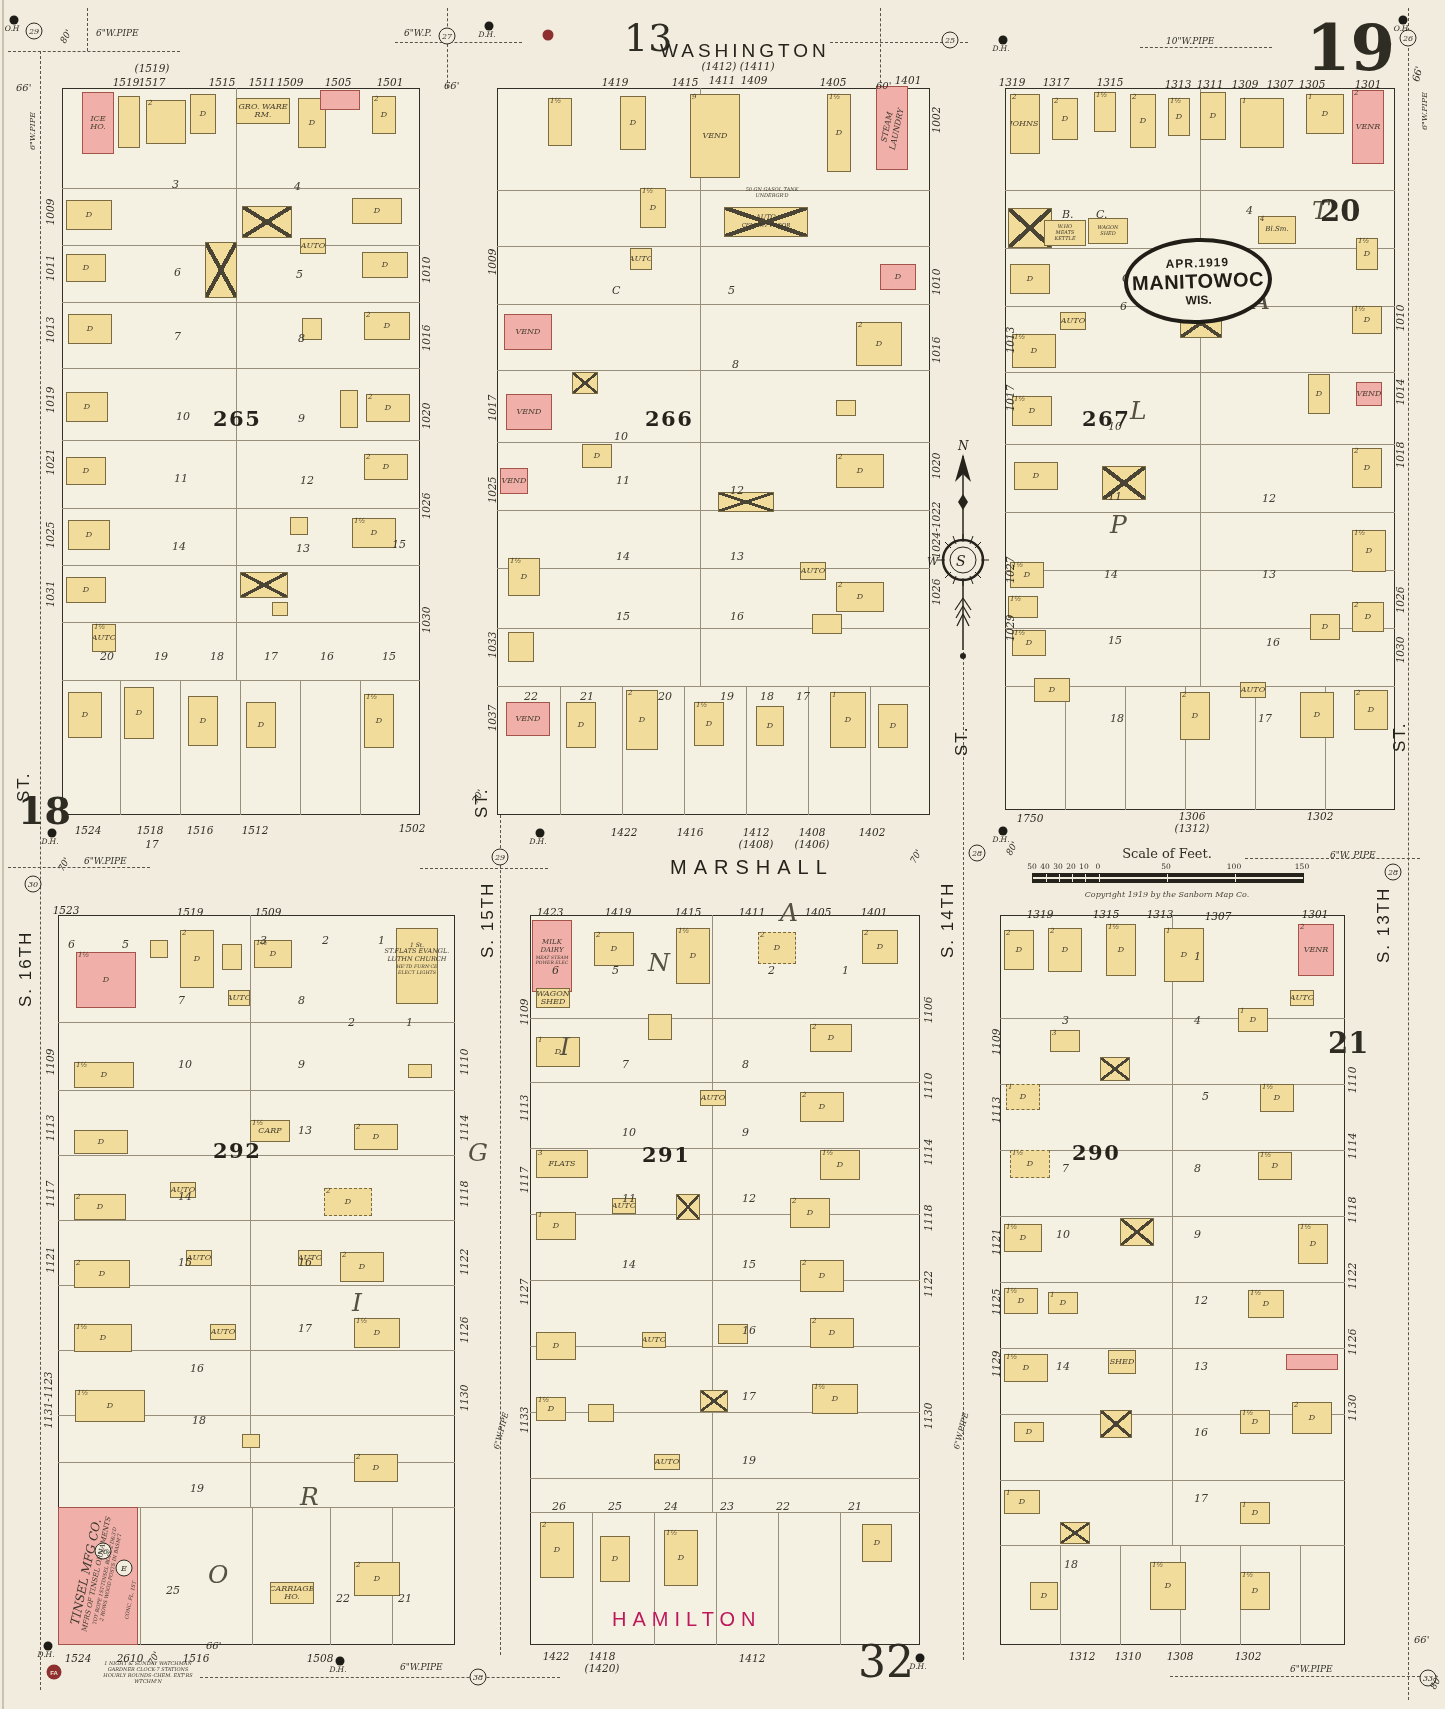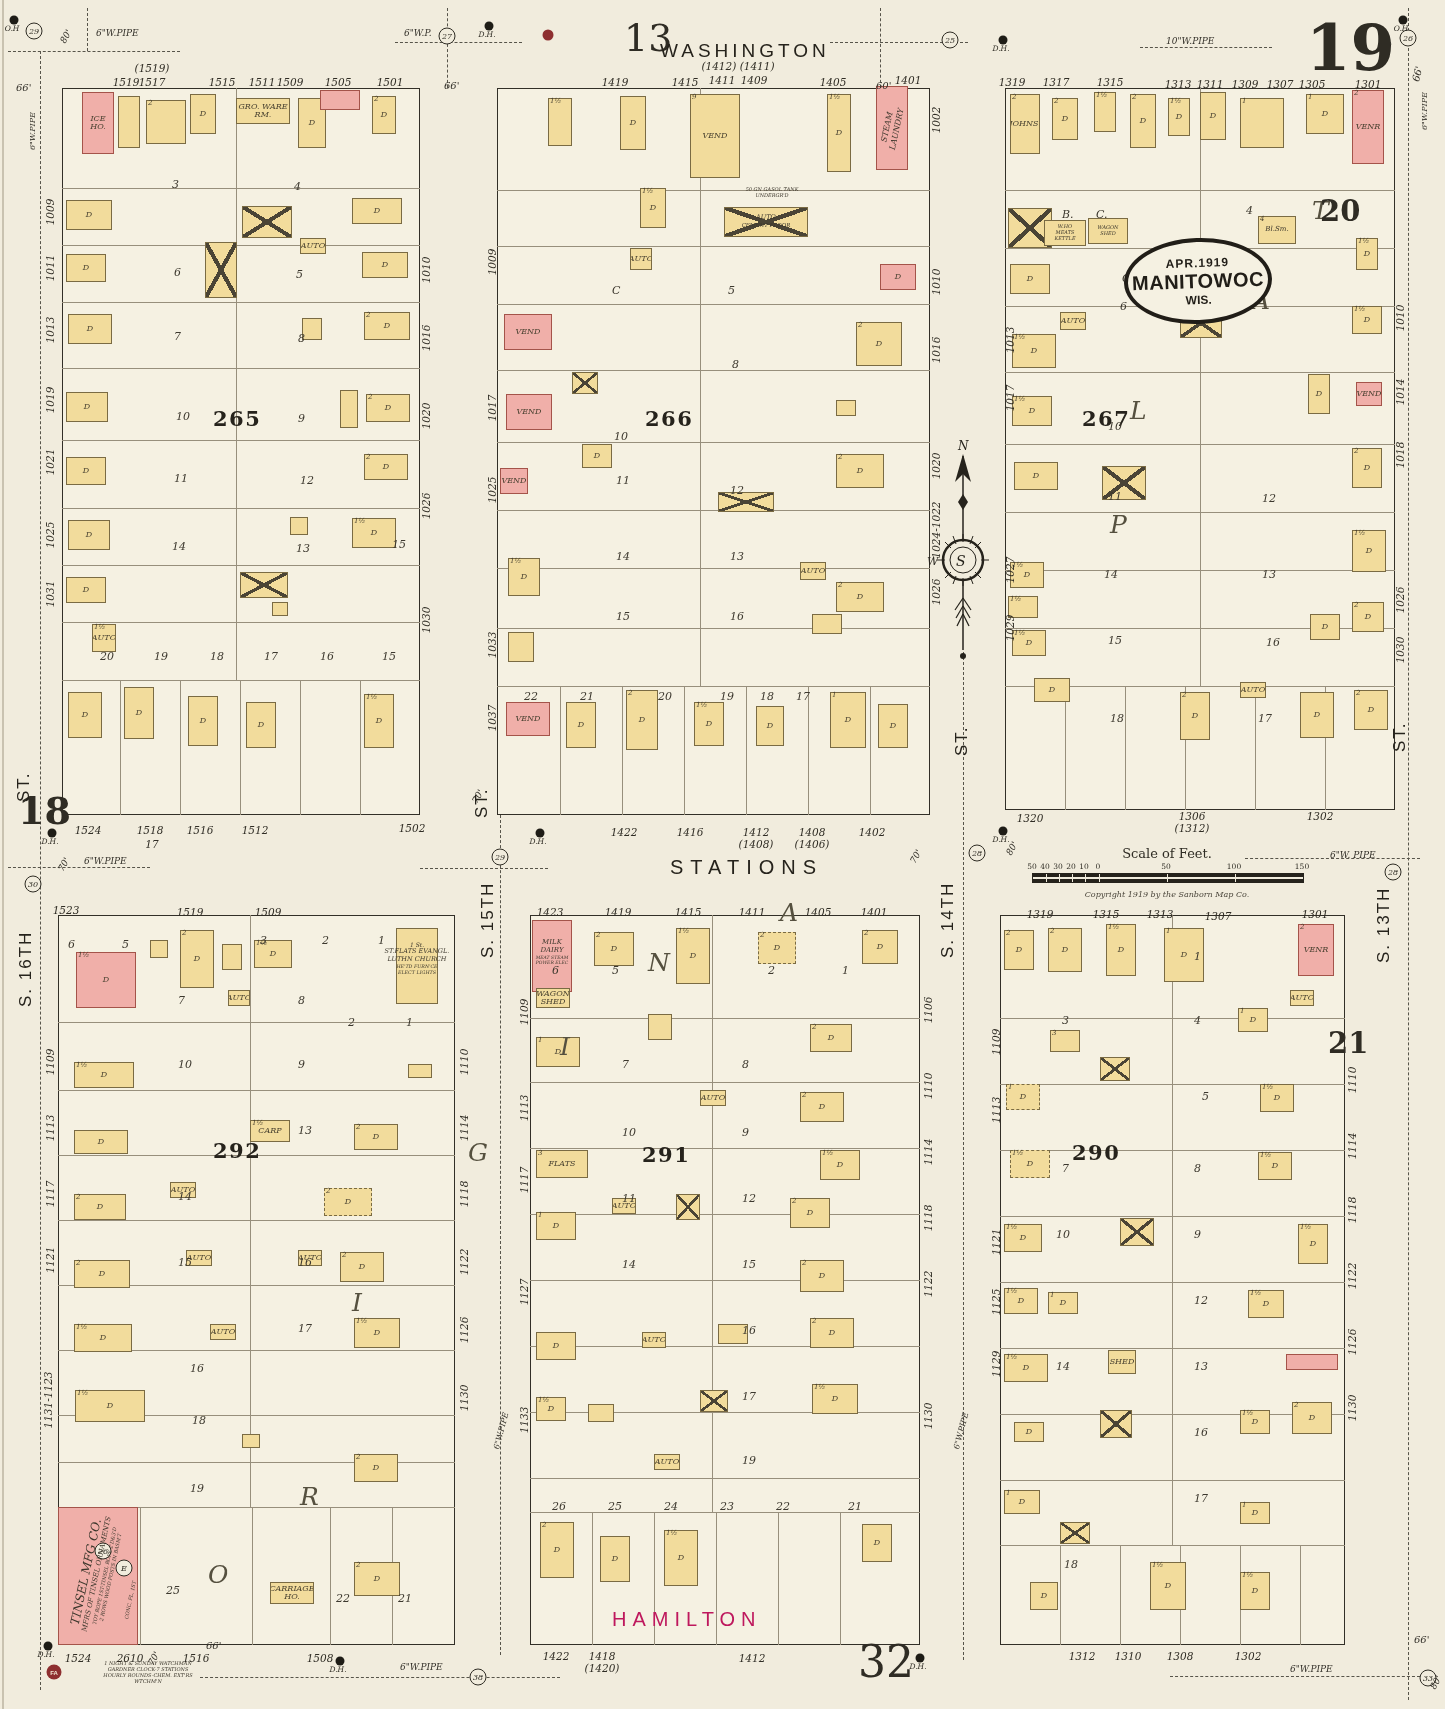--- a/index.html
+++ b/index.html
@@ -71,21 +71,21 @@
   #sccopy{position:absolute;left:0;top:44px;width:290px;text-align:center;font:italic 8px "DejaVu Serif",serif;color:#4a453a;}
   #compass{left:925px;top:438px;}
 </style>
 </head>
 <body>
 
 <div id="sheet">
 
   <div class="z" id="t13">13</div>
   <div class="z" id="twash">WASHINGTON</div>
-  <div class="z" id="tmarsh">STATIONS</div>
+  <div class="z" id="tmarsh">MARSHALL</div>
   <div class="z" id="tham">HAMILTON</div>
   <div class="z" id="t32">32</div>
   <div class="z" id="p19">19</div>
   <div class="z" id="p20">20</div>
   <div class="z" id="p21">21</div>
   <div class="z" id="p18">18</div>
   <div class="z vstreet" id="st16st">ST.</div>
   <div class="z vstreet" id="st16">S. 16TH</div>
   <div class="z vstreet" id="st15st">ST.</div>
   <div class="z vstreet" id="st15">S. 15TH</div>
@@ -869,21 +869,21 @@
     <div class="hn" style="left: 200px; top: 824px;">1516</div>
     <div class="hn" style="left: 255px; top: 824px;">1512</div>
     <div class="hn" style="left: 412px; top: 822px;">1502</div>
     <div class="hn" style="left: 624px; top: 826px;">1422</div>
     <div class="hn" style="left: 690px; top: 826px;">1416</div>
     <div class="hn" style="left: 756px; top: 826px;">1412</div>
     <div class="hn" style="left: 756px; top: 838px;">(1408)</div>
     <div class="hn" style="left: 812px; top: 826px;">1408</div>
     <div class="hn" style="left: 812px; top: 838px;">(1406)</div>
     <div class="hn" style="left: 872px; top: 826px;">1402</div>
-    <div class="hn" style="left: 1030px; top: 812px;">1320</div>
+    <div class="hn" style="left: 1030px; top: 812px;">1750</div>
     <div class="hn" style="left: 1192px; top: 810px;">1306</div>
     <div class="hn" style="left: 1192px; top: 822px;">(1312)</div>
     <div class="hn" style="left: 1320px; top: 810px;">1302</div>
     <div class="hn" style="left: 66px; top: 904px;">1523</div>
     <div class="hn" style="left: 190px; top: 906px;">1519</div>
     <div class="hn" style="left: 268px; top: 906px;">1509</div>
     <div class="hn" style="left: 550px; top: 906px;">1423</div>
     <div class="hn" style="left: 618px; top: 906px;">1419</div>
     <div class="hn" style="left: 688px; top: 906px;">1415</div>
     <div class="hn" style="left: 752px; top: 906px;">1411</div>

